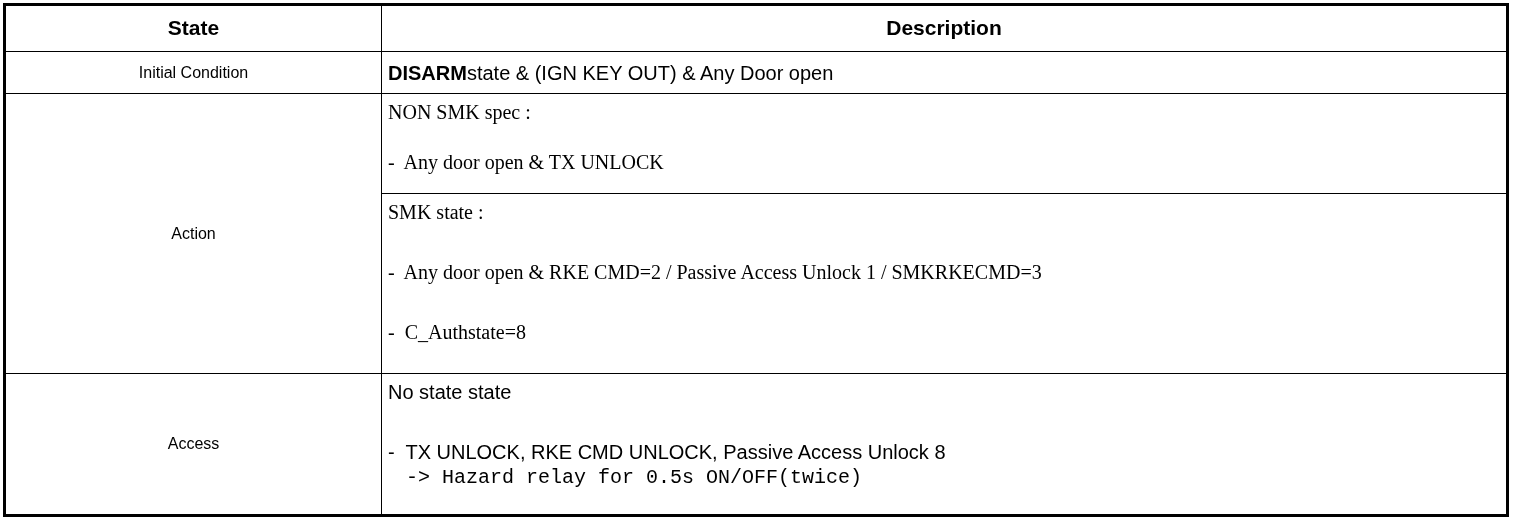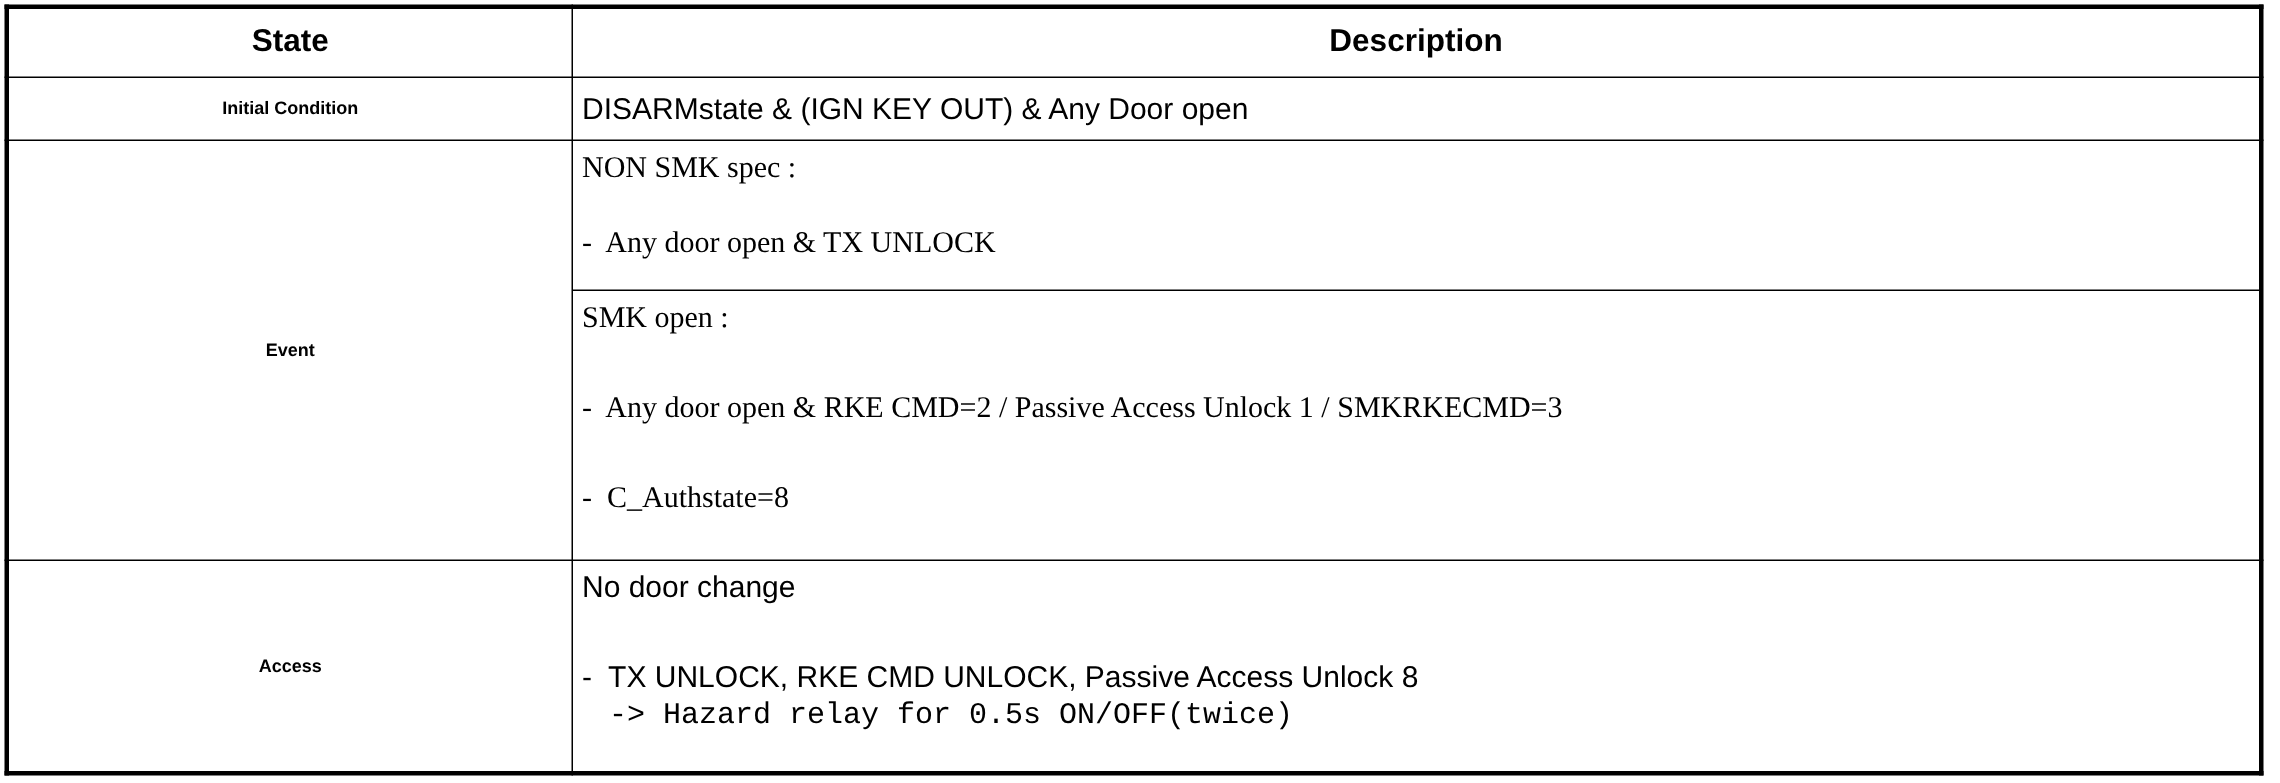--- a/index.html
+++ b/index.html
@@ -51,22 +51,22 @@
     font-size: 21px;
     font-weight: bold;
     text-align: center;
     vertical-align: middle;
     height: 45px;
     padding: 0;
     line-height: 1.15;
   }
 
   td.state-cell {
-    font-size: 12px;
-    font-weight: bold;
+    font-size: 16px;
+    font-weight: normal;
     text-align: center;
     vertical-align: middle;
     padding: 0 4px;
     line-height: 1.2;
   }
 
   td.desc-cell {
     font-size: 20px;
     font-weight: normal;
     text-align: left;
@@ -111,21 +111,21 @@
     display: block;
     white-space: pre;
     font-size: 20px;
     line-height: 1.2;
   }
   .line.gap-top { margin-top: 26px; }
   .line.gap-top-lg { margin-top: 36px; }
   .line.tight { margin-top: 2px; font-family: Liberation Mono, monospace; }
   .line.indent { padding-left: 18px; }
 
-  b.strong { font-weight: normal; text-align: center; }
+  b.strong { font-weight: bold; text-align: center; }
 </style>
 </head>
 <body>
 
 <div class="table-wrap">
   <table class="spec-table">
     <colgroup>
       <col class="col-state">
       <col class="col-desc">
     </colgroup>
@@ -136,45 +136,45 @@
       </tr>
 
       <tr>
         <td class="state-cell">Initial Condition</td>
         <td class="desc-cell mid">
           <span class="line"><b class="strong">DISARM</b><span>state &amp; (IGN KEY OUT) &amp; Any Door open</span></span>
         </td>
       </tr>
 
       <tr>
-        <td class="state-cell">Event</td>
+        <td class="state-cell">Action</td>
         <td class="desc-cell nopad">
           <table class="sub">
             <tbody>
               <tr>
                 <td>
                   <span class="line">NON SMK spec :</span>
                   <span class="line gap-top">-  Any door open &amp; TX UNLOCK</span>
                 </td>
               </tr>
               <tr>
                 <td>
-                  <span class="line">SMK open :</span>
+                  <span class="line">SMK state :</span>
                   <span class="line gap-top-lg">-  Any door open &amp; RKE CMD=2 / Passive Access Unlock 1 / SMKRKECMD=3</span>
                   <span class="line gap-top-lg">-  C_Authstate=8</span>
                 </td>
               </tr>
             </tbody>
           </table>
         </td>
       </tr>
 
       <tr>
         <td class="state-cell">Access</td>
         <td class="desc-cell">
-          <span class="line">No door change</span>
+          <span class="line">No state state</span>
           <span class="line gap-top-lg">-  TX UNLOCK, RKE CMD UNLOCK, Passive Access Unlock 8</span>
           <span class="line tight indent">-&gt; Hazard relay for 0.5s ON/OFF(twice)</span>
         </td>
       </tr>
     </tbody>
   </table>
 </div>
 
 </body></html>

